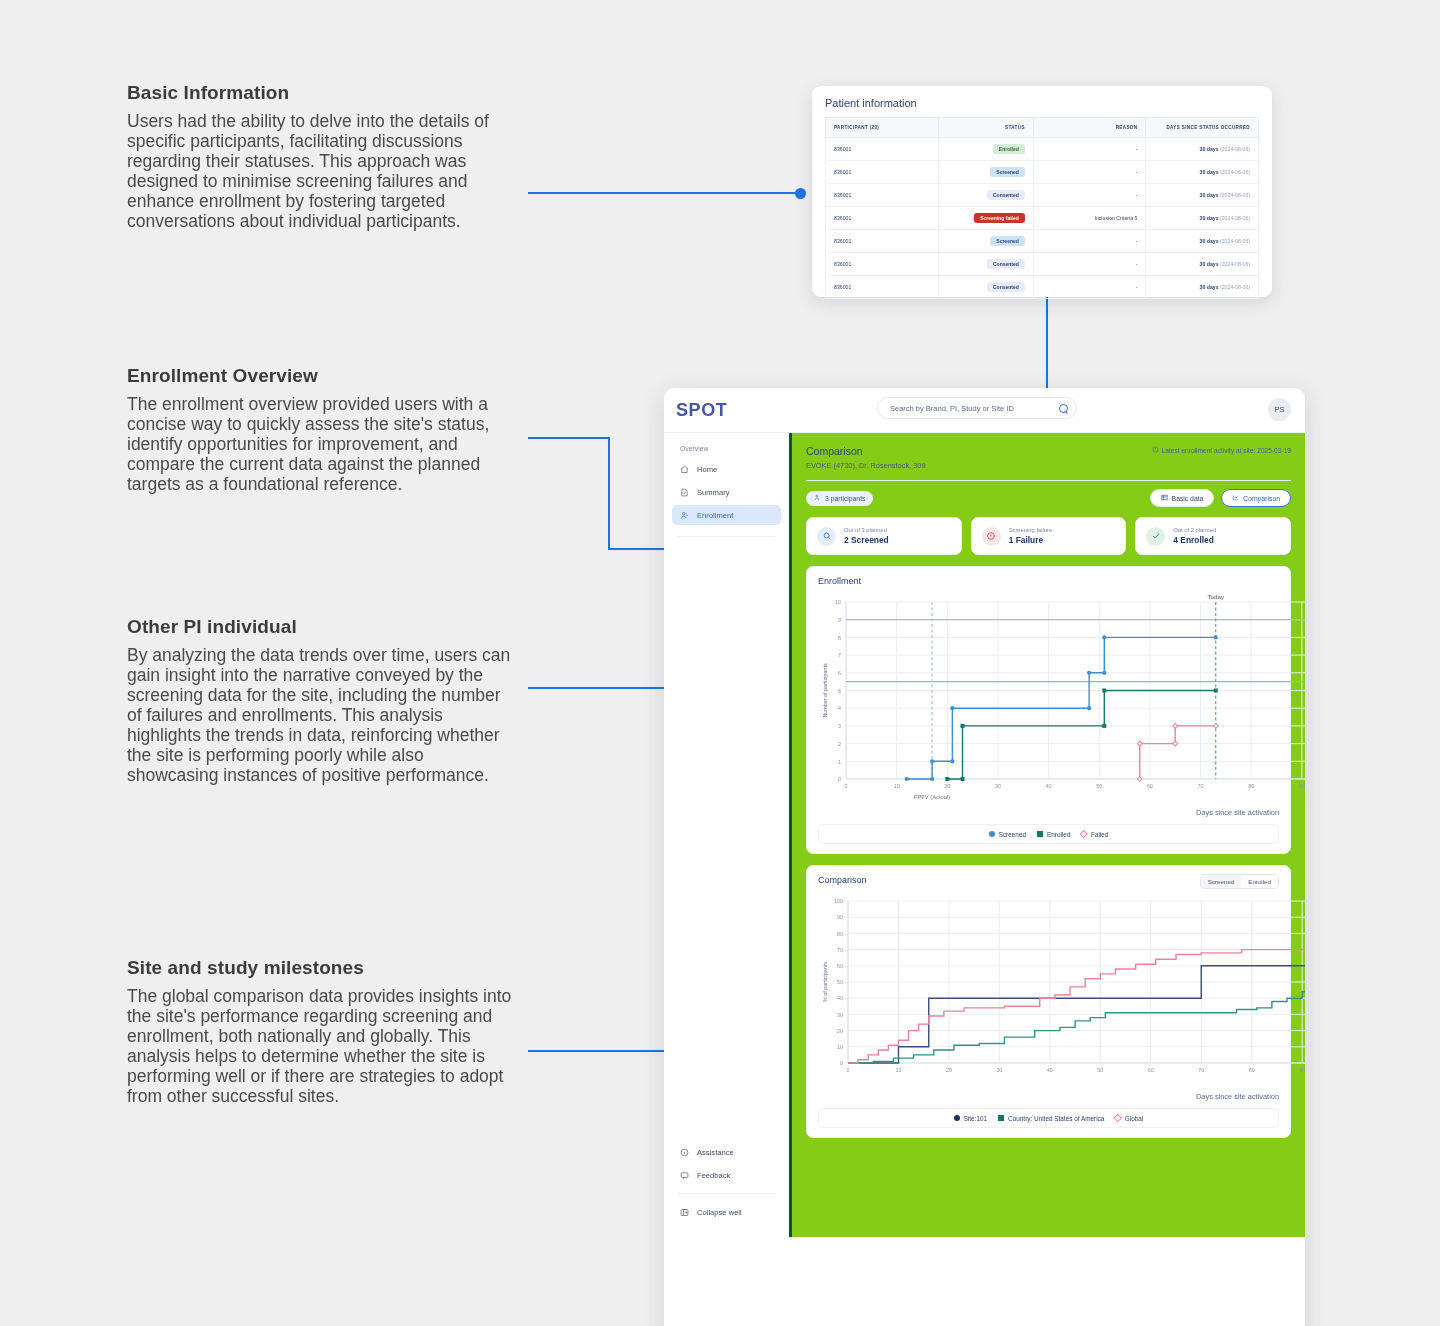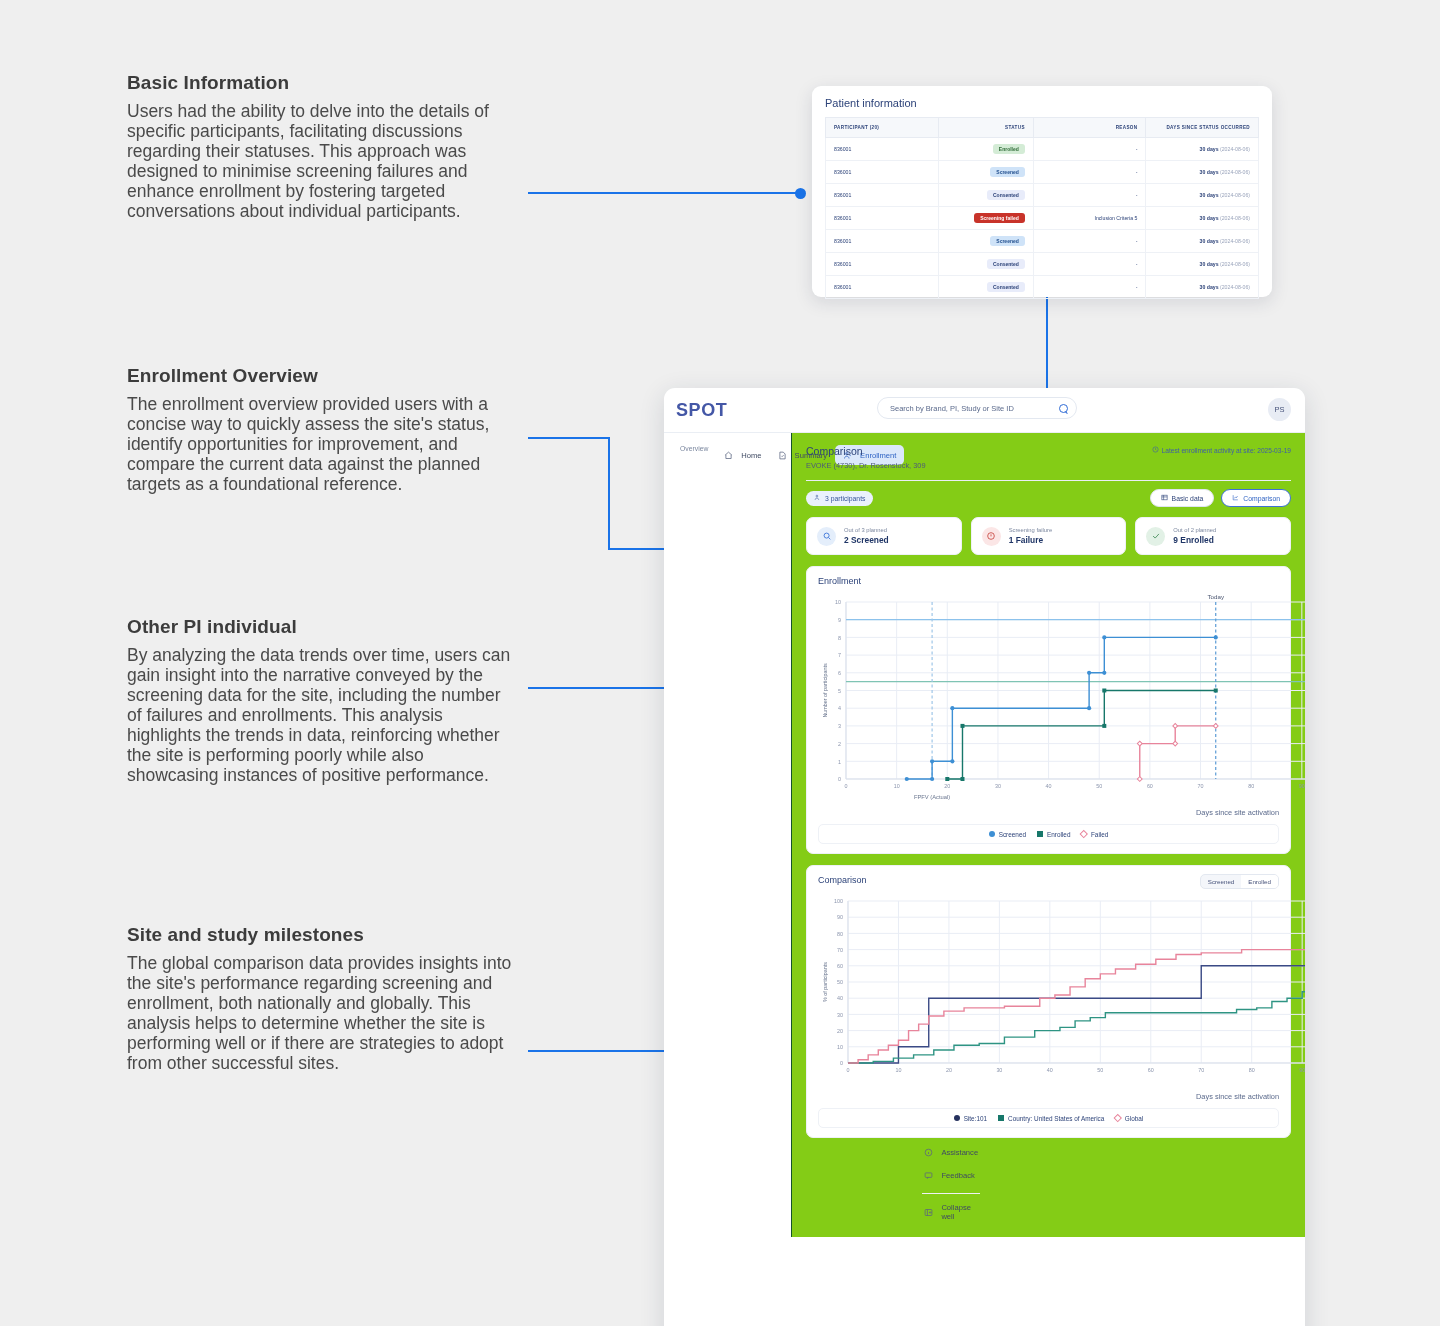--- a/index.html
+++ b/index.html
@@ -13,24 +13,24 @@
 
   
   .annot { position: absolute; width: 392px; left: 127px; }
   .annot h2 {
     font-size: 19px; font-weight: bold; color: #3c3c3c;
     letter-spacing: .1px; margin-bottom: 7px;
   }
   .annot p {
     font-size: 17.5px; line-height: 20px; color: #4a4a4a;
   }
-  #annot-0 { top: 72px; }
+  #annot-0 { top: 82px; }
   #annot-1 { top: 365px; }
   #annot-2 { top: 616px; }
-  #annot-3 { top: 924px; }
+  #annot-3 { top: 957px; }
 
   
   .conn { position: absolute; background: #1a73e8; }
   .conn-dot {
     position: absolute; width: 11px; height: 11px; border-radius: 50%;
     background: #1a73e8;
   }
 
   
   #patient-card {
@@ -100,22 +100,22 @@
   #avatar {
     position: absolute; right: 14px; top: 10px; width: 23px; height: 23px;
     border-radius: 50%; background: #e8ecf4; color: #46527a;
     font-size: 7.5px; display: flex; align-items: center; justify-content: center;
     font-weight: 500;
   }
   #appbody { display: flex; height: 804px; }
 
   
   #sidebar {
-    width: 128px; border-right: 1px solid #14532d; padding: 12px 8px 0 8px;
-    display: flex; flex-direction: row; position: relative; flex: none;
+    width: 128px; border-right: 3px solid #14532d; padding: 12px 8px 0 8px;
+    display: flex; flex-direction: column; position: relative; flex: none;
   }
   .side-cap { font-size: 6.8px; color: #7b879f; padding: 0 8px 7px 8px; }
   .side-item {
     display: flex; align-items: center; gap: 8px; height: 20px;
     padding: 0 8px; border-radius: 5px; margin-bottom: 3px;
     font-size: 7.6px; color: #3f4a63;
   }
   .side-item.active { background: #dbe8fb; color: #2f63c4; font-weight: 500; }
   .side-item .ico { width: 9px; height: 9px; flex: none; }
   .side-sep { border-top: 1px solid #eef1f6; margin: 8px 6px 0 6px; }
@@ -437,21 +437,21 @@
             </div>
           </div>
           <div class="kpi">
             <div class="kpi-ic" style="background:#e2f1e6">
               <svg viewBox="0 0 24 24" width="10" height="10" fill="none" stroke="#3e8a55" stroke-width="2">
                   <path d="M5 12l5 5 9-10"></path>
                 </svg>
             </div>
             <div>
               <div class="kpi-l1">Out of 2 planned</div>
-              <div class="kpi-l2">9 Enrolled</div>
+              <div class="kpi-l2">4 Enrolled</div>
             </div>
           </div>
         </div>
 
         <div class="panel">
           <div class="panel-title">Enrollment</div>
           <svg id="chart0" width="583" height="215">
               <line x1="28" y1="193" x2="575" y2="193" stroke="#e9edf5" stroke-width="1"></line>
               <line x1="28" y1="175.3" x2="575" y2="175.3" stroke="#e9edf5" stroke-width="1"></line>
               <line x1="28" y1="157.6" x2="575" y2="157.6" stroke="#e9edf5" stroke-width="1"></line>

